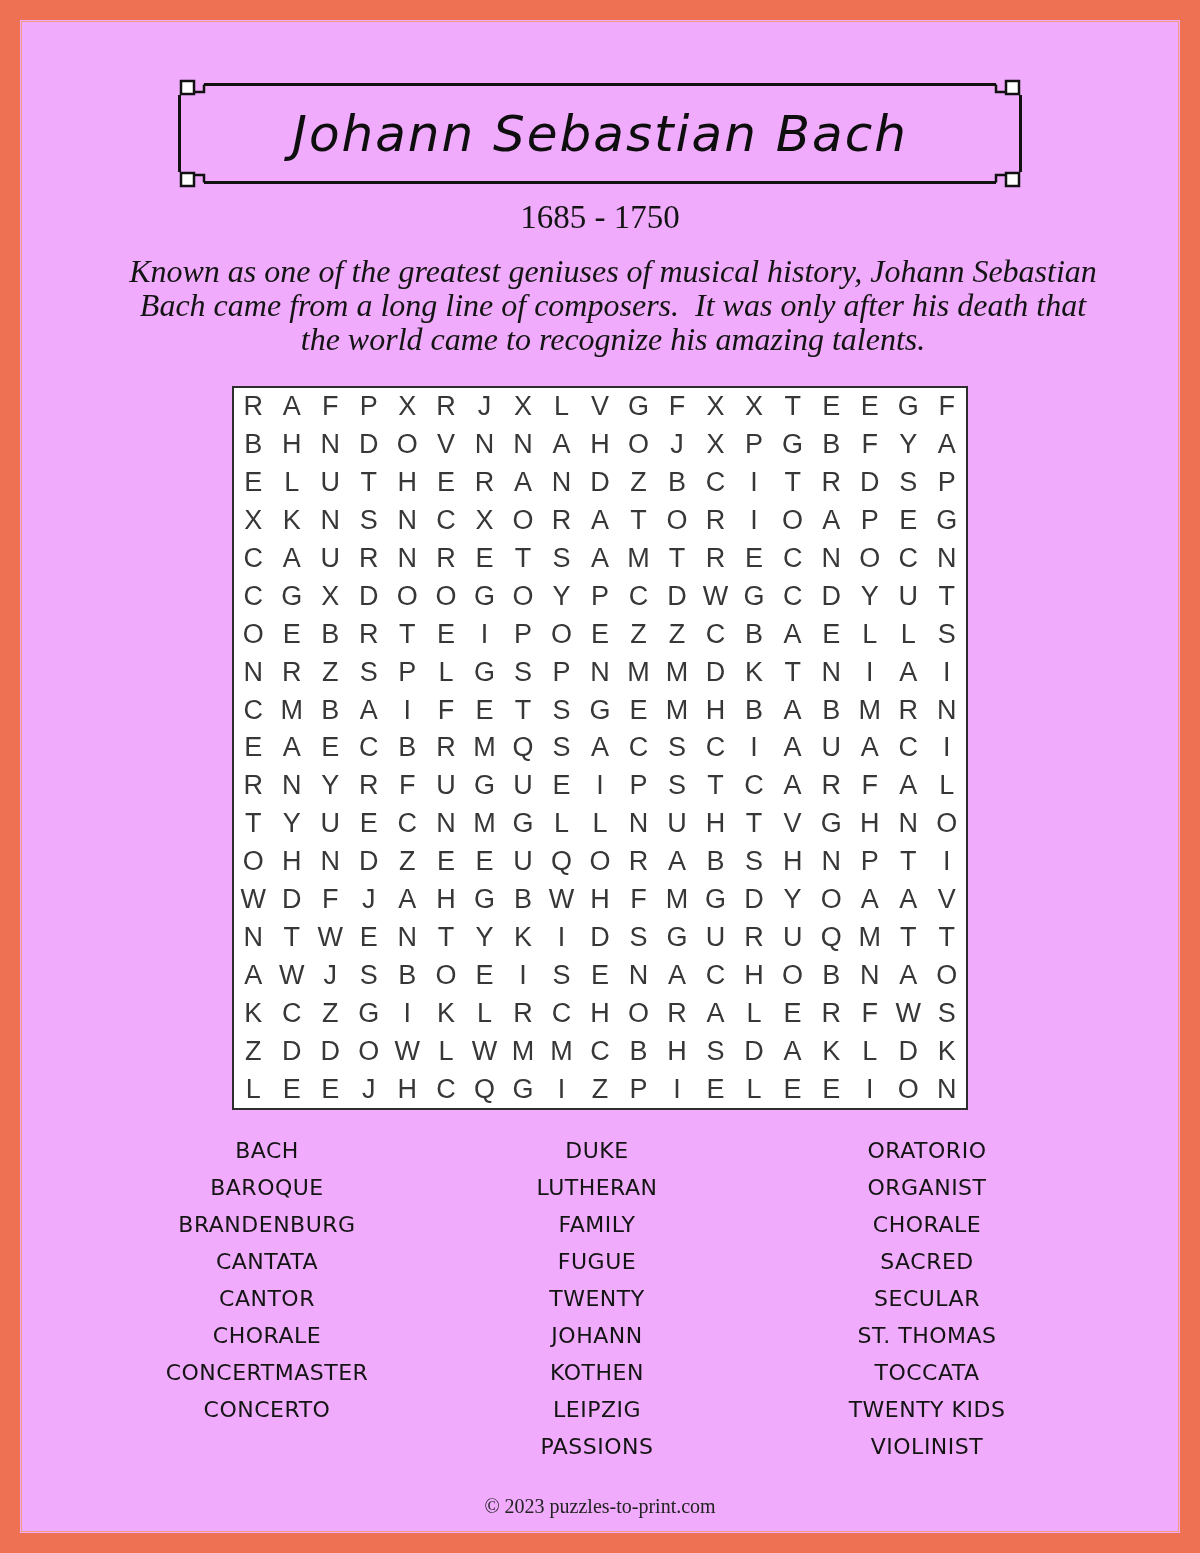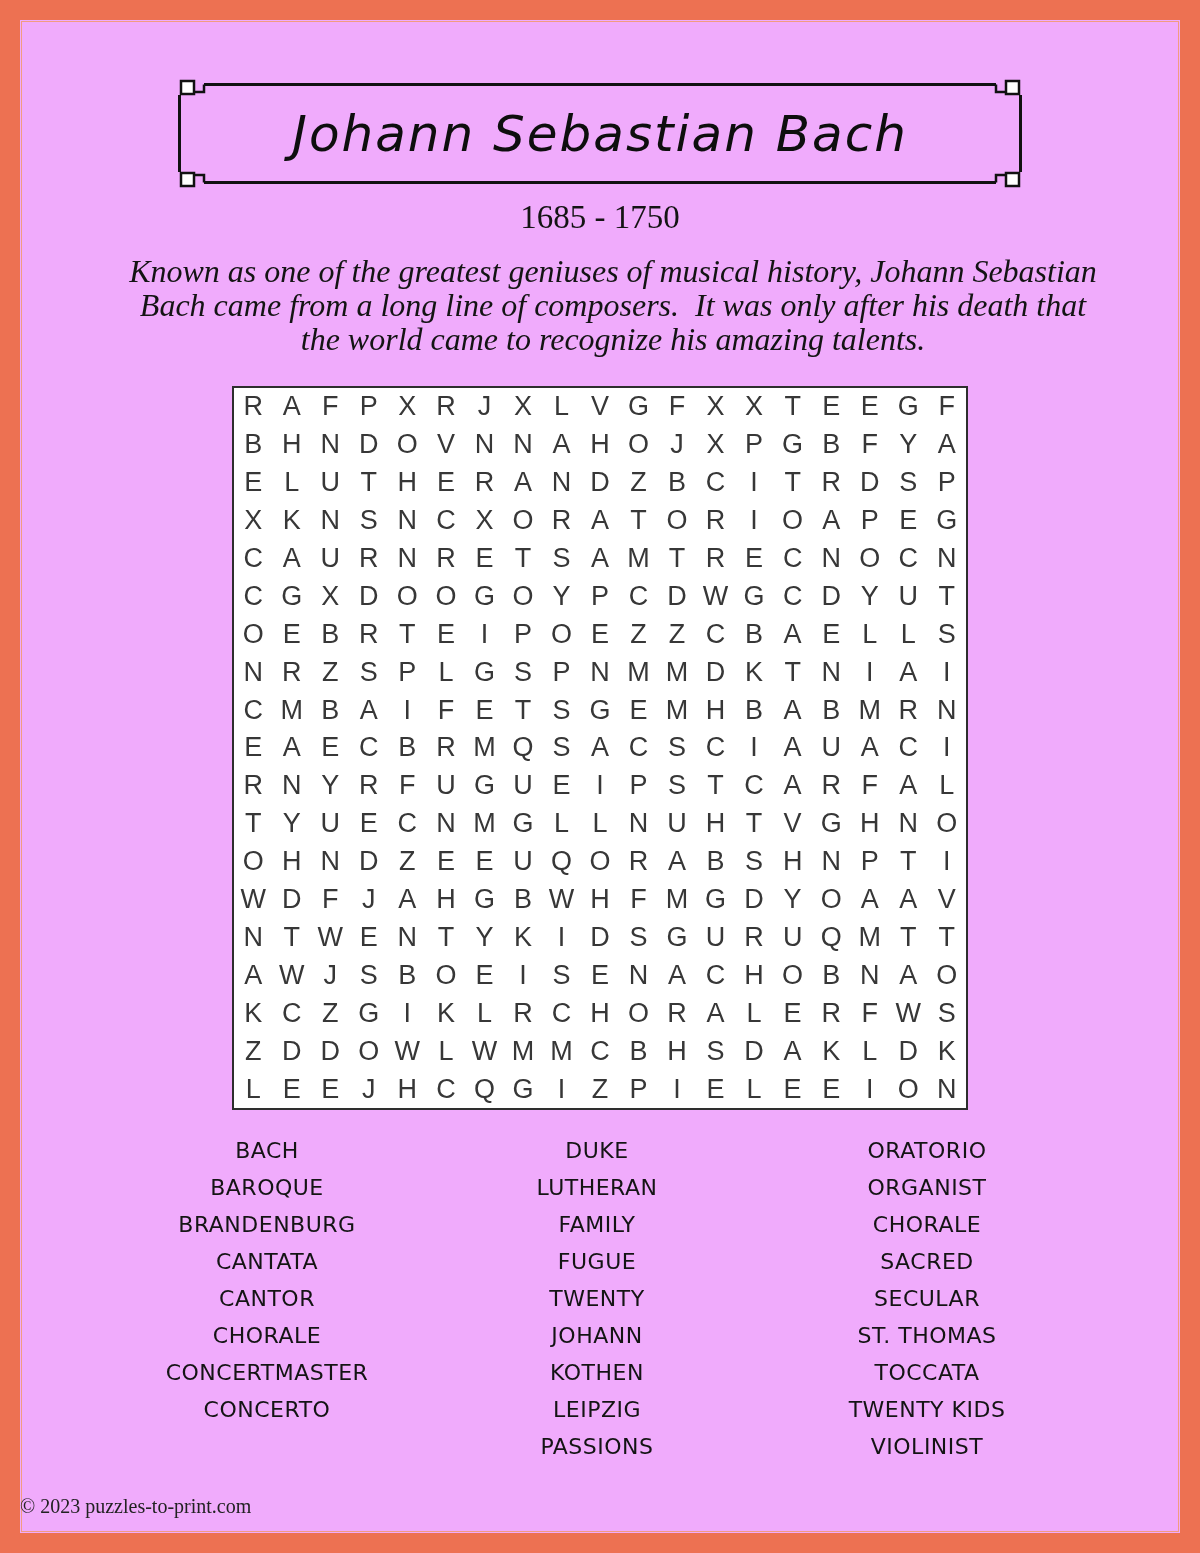--- a/index.html
+++ b/index.html
@@ -66,20 +66,21 @@
   .word-col{flex:1;text-align:center;}
   .word{
     height:37px;line-height:37px;
     font-family:"DejaVu Sans",sans-serif;
     font-size:22px;letter-spacing:0.5px;color:#141414;
     white-space:pre;
     text-align:center;
   }
   .credit{
     position:absolute;top:1475px;left:0;width:100%;
+    text-align:center;
     font-family:"Liberation Serif",serif;
     font-size:20px;color:#222;
   }
 </style>
 </head>
 <body>
 
 <div class="page">
   <div class="inner-hairline"></div>
 

